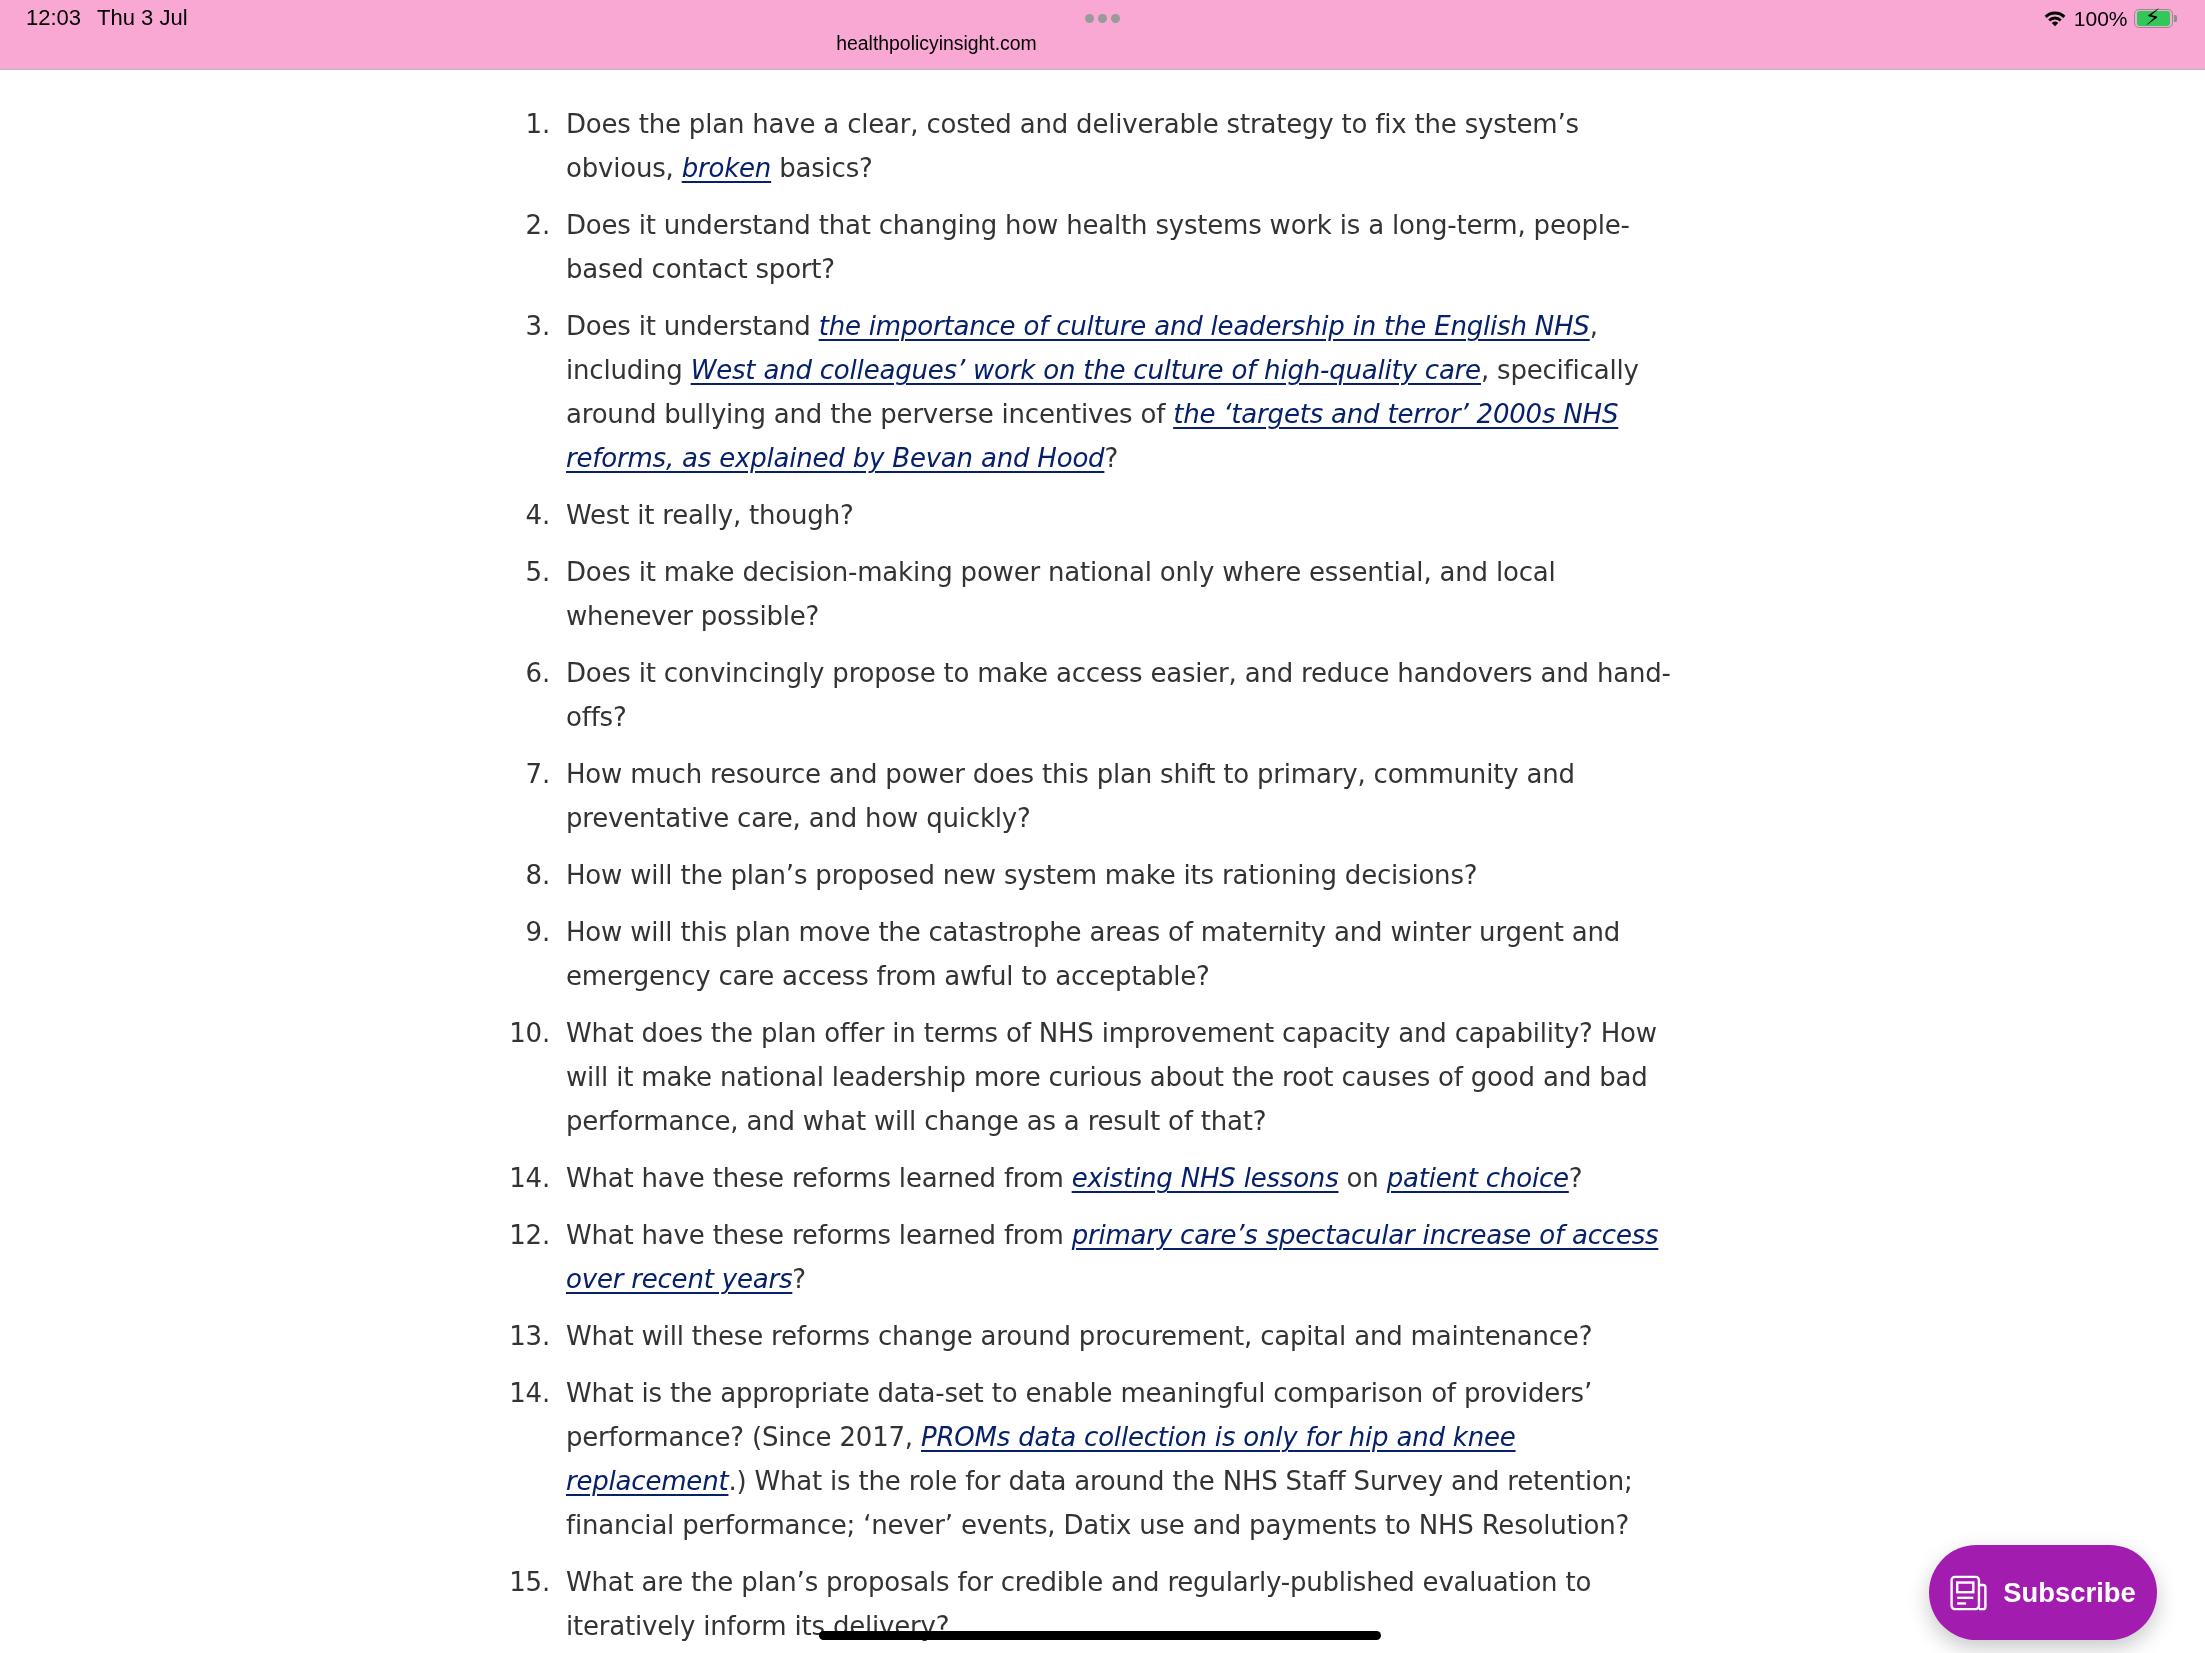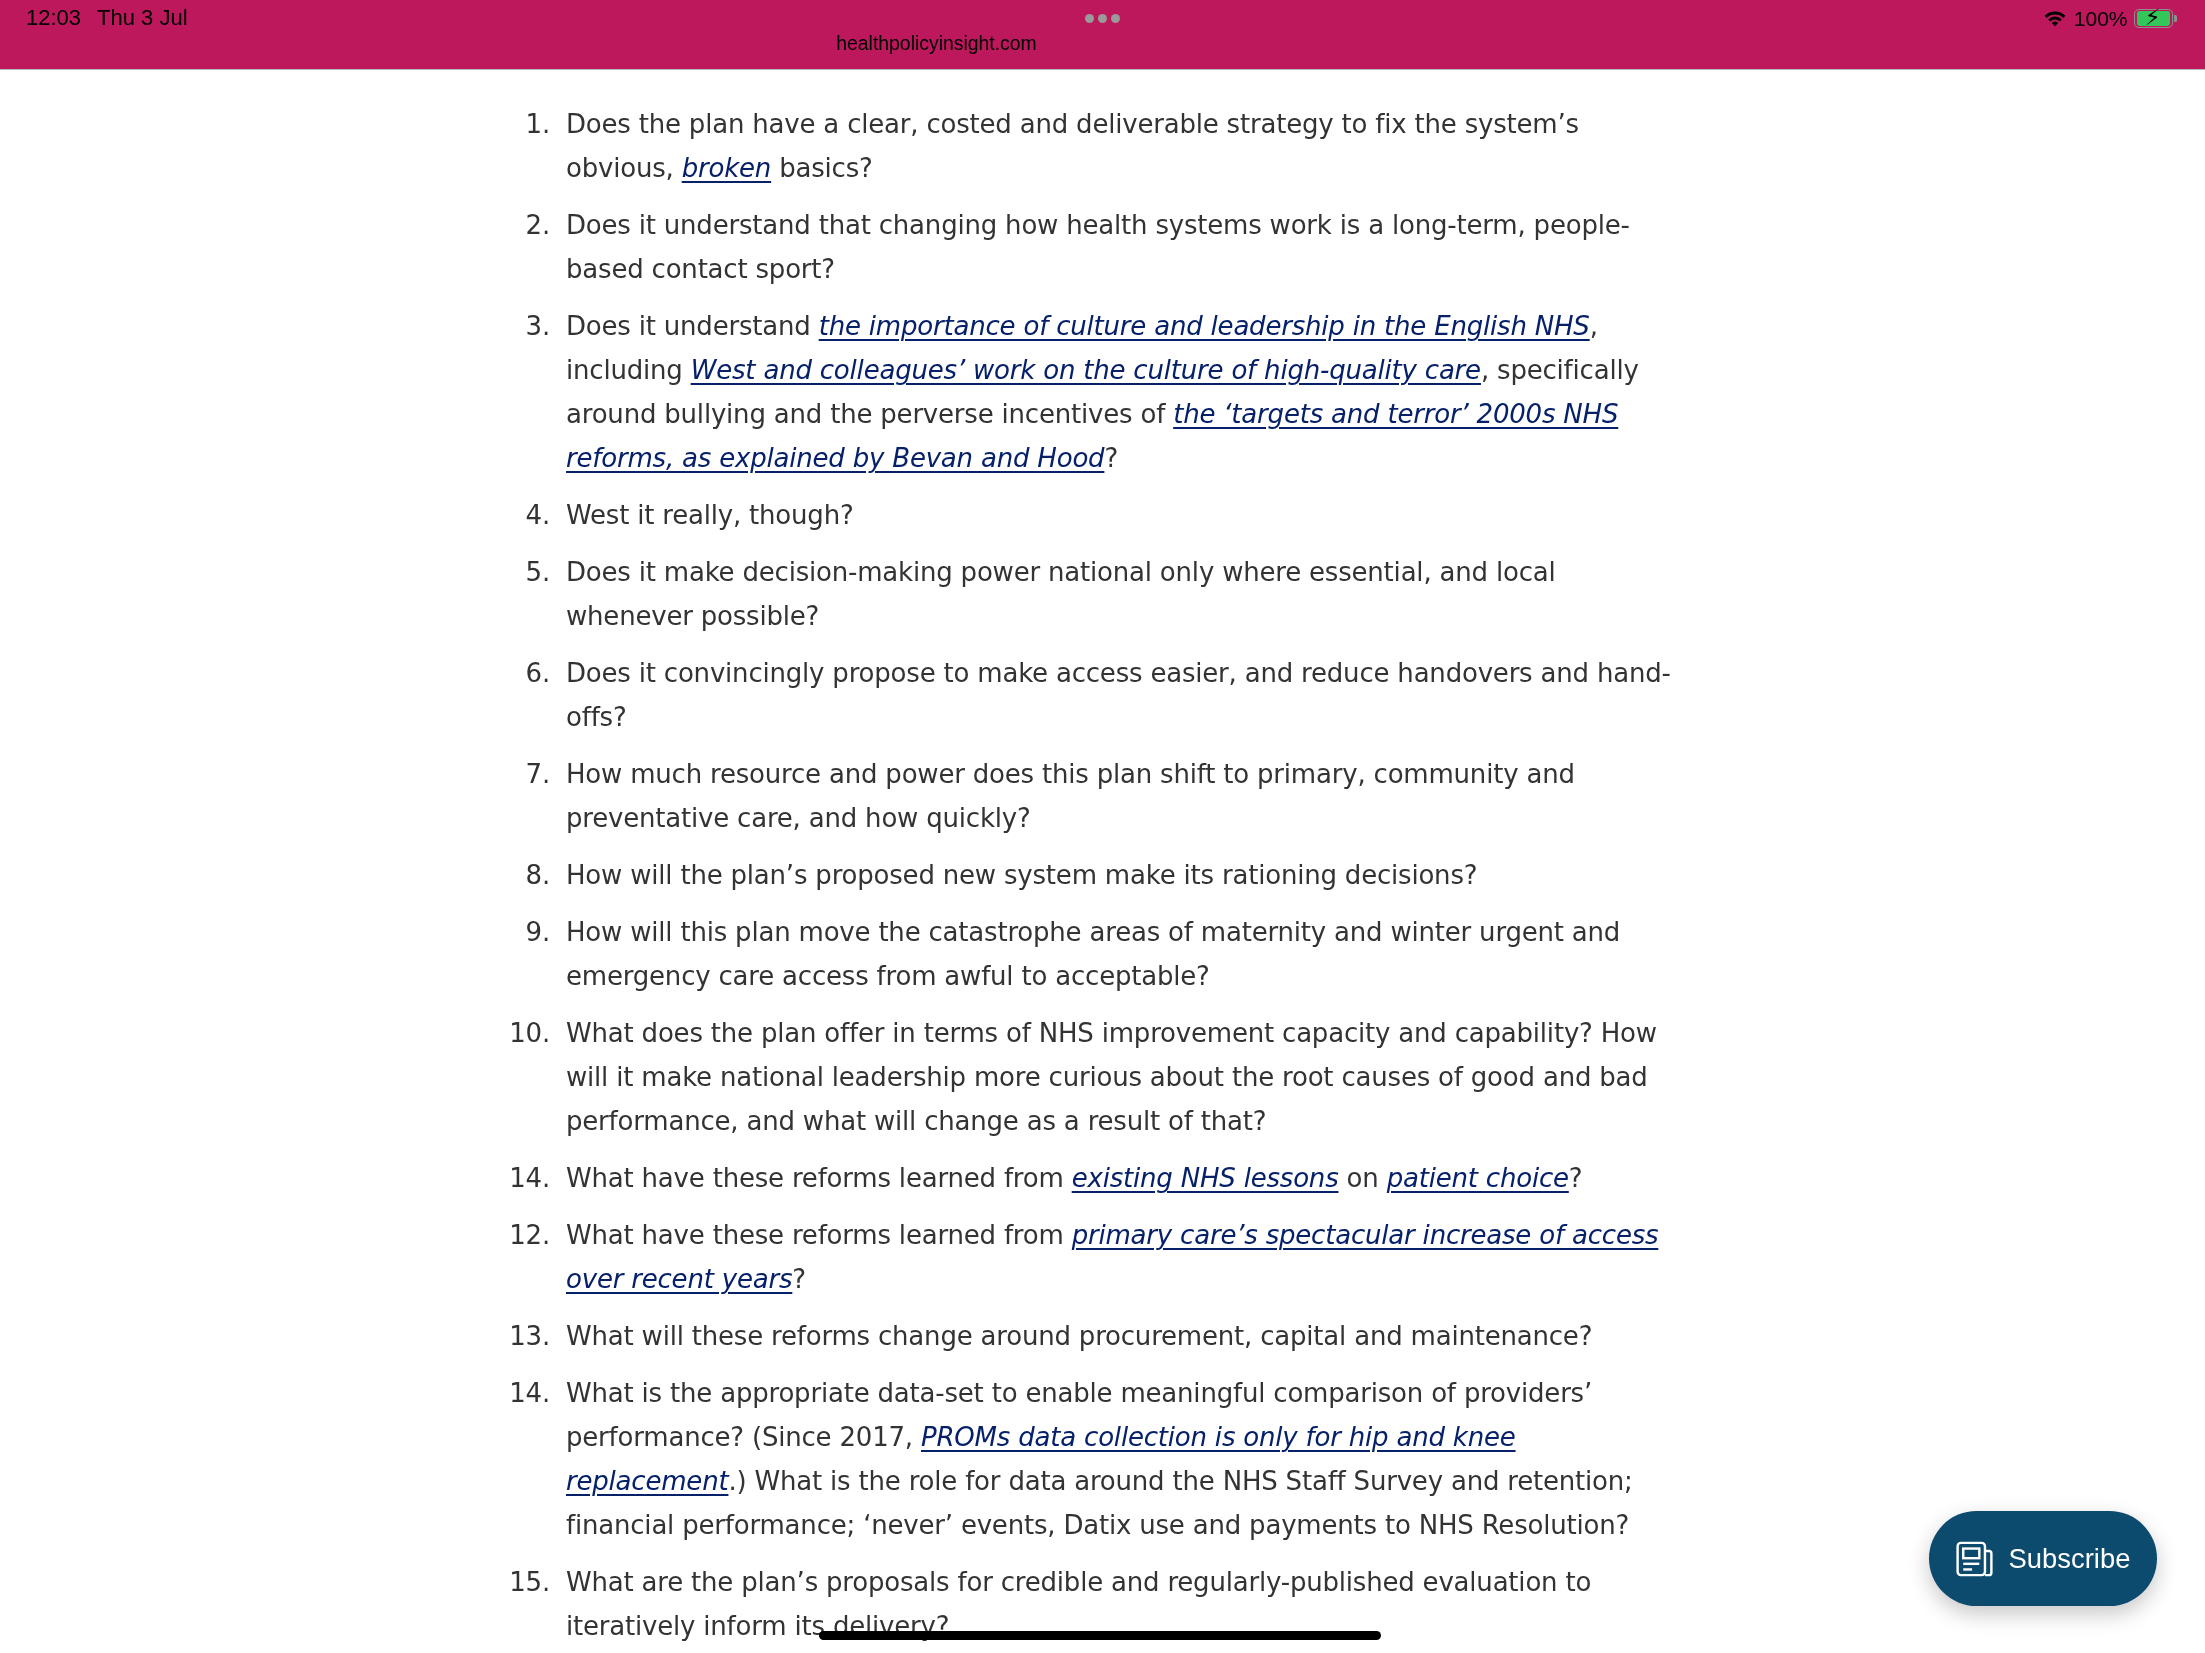--- a/index.html
+++ b/index.html
@@ -3,21 +3,21 @@
 <meta charset="utf-8">
 <style>
   html, body { margin: 0; padding: 0; }
   body {
     width: 2205px; height: 1653px; overflow: hidden; position: relative;
     background: #ffffff;
     font-family: "Liberation Sans", "DejaVu Sans", sans-serif;
   }
   .topbar {
     position: absolute; left: 0; top: 0; width: 2205px; height: 69px;
-    background: #be185d; border-bottom: 1.6px solid #b8b8b8;
+    background: #f9a8d4; border-bottom: 1.6px solid #b8b8b8;
   }
   .status-time {
     position: absolute; left: 26px; top: 4.8px; font-size: 22px; color: #000;
     font-family: "Liberation Sans", sans-serif;
   }
   .status-time span { margin-right: 16px; }
   .dots {
     position: absolute; left: 1085px; top: 13.7px; display: flex; gap: 4px;
   }
   .dots i { width: 9px; height: 9px; border-radius: 50%; background: #9a9a9a; display: block; }
@@ -51,25 +51,25 @@
   ol.questions { margin: 0; padding: 0; list-style: none; }
   ol.questions li {
     position: relative; padding-left: 82px; margin-bottom: 13px;
   }
   ol.questions li .num {
     position: absolute; left: 0; width: 66px; text-align: right;
   }
   a.lnk { color: #06206a; text-decoration: underline; text-decoration-thickness: 2.4px; text-underline-offset: 4px; font-style: italic; }
 
   .subscribe {
-    position: absolute; left: 1929px; top: 1511px; width: 228px; height: 95px;
-    background: #0c4a6e; border-radius: 48px; color: #fff;
+    position: absolute; left: 1929px; top: 1545px; width: 228px; height: 95px;
+    background: #a21caf; border-radius: 48px; color: #fff;
     display: flex; align-items: center; justify-content: center; gap: 16px;
     box-shadow: 0 8px 21px rgba(0,0,0,0.22);
-    font-family: "Liberation Sans", sans-serif; font-size: 27.4px;
+    font-family: "Liberation Sans", sans-serif; font-size: 27.4px; font-weight: bold;
   }
   .home-indicator {
     position: absolute; left: 819px; top: 1631px; width: 562px; height: 9px;
     background: #000; border-radius: 4.8px;
   }
 </style>
 </head>
 <body>
 
 <div class="topbar">

